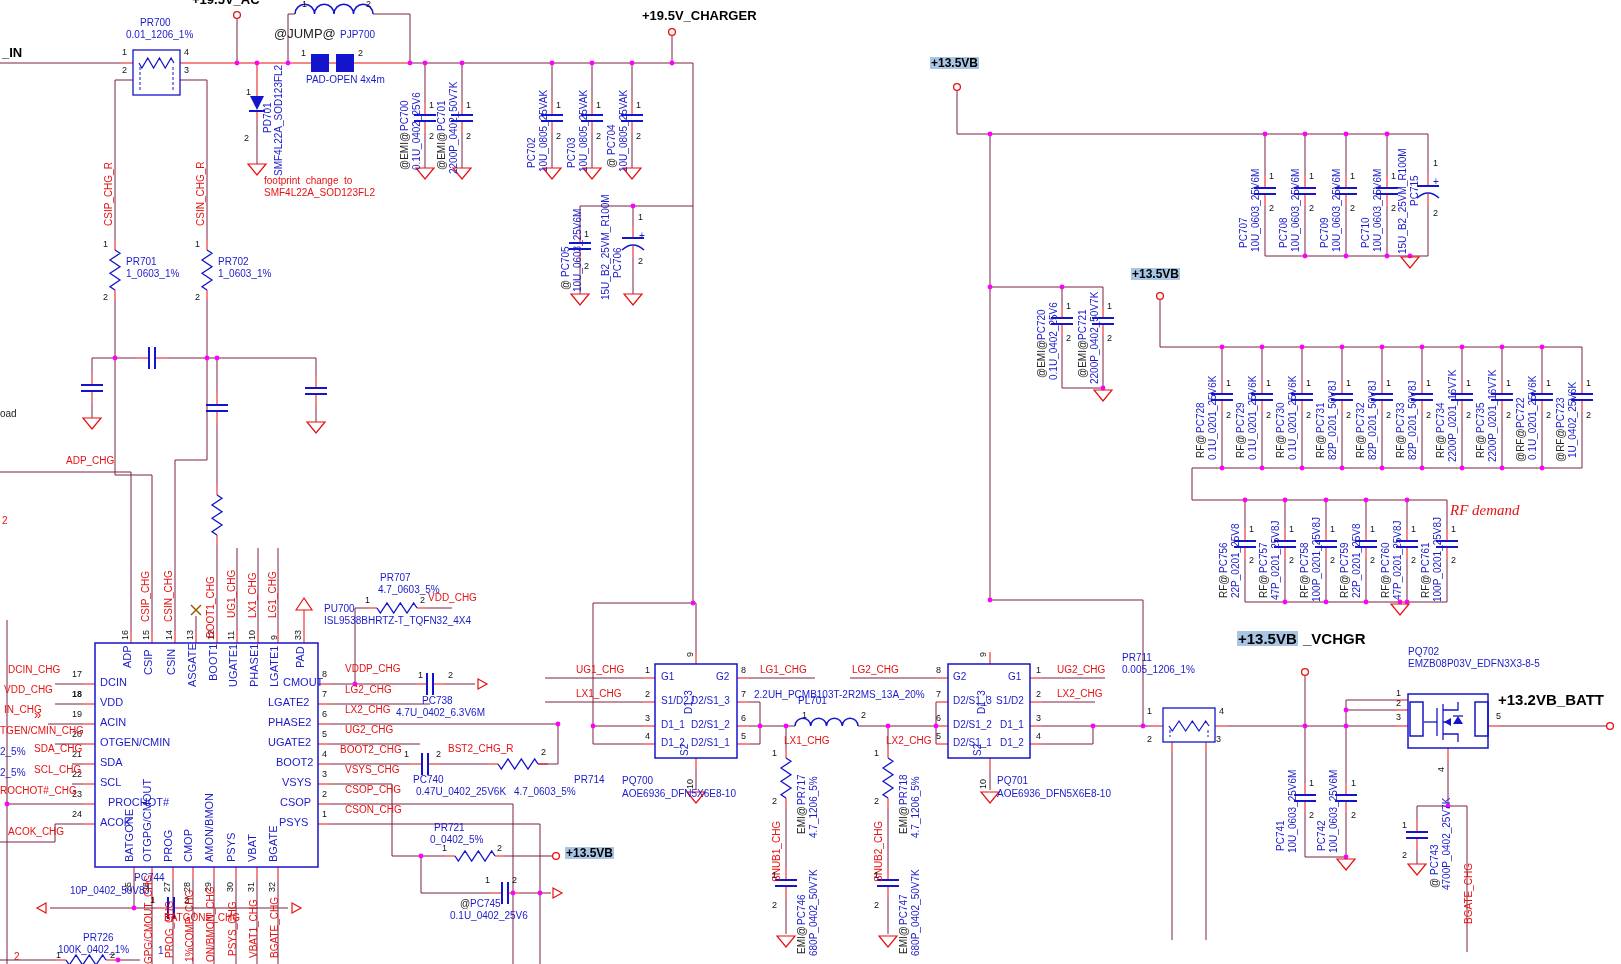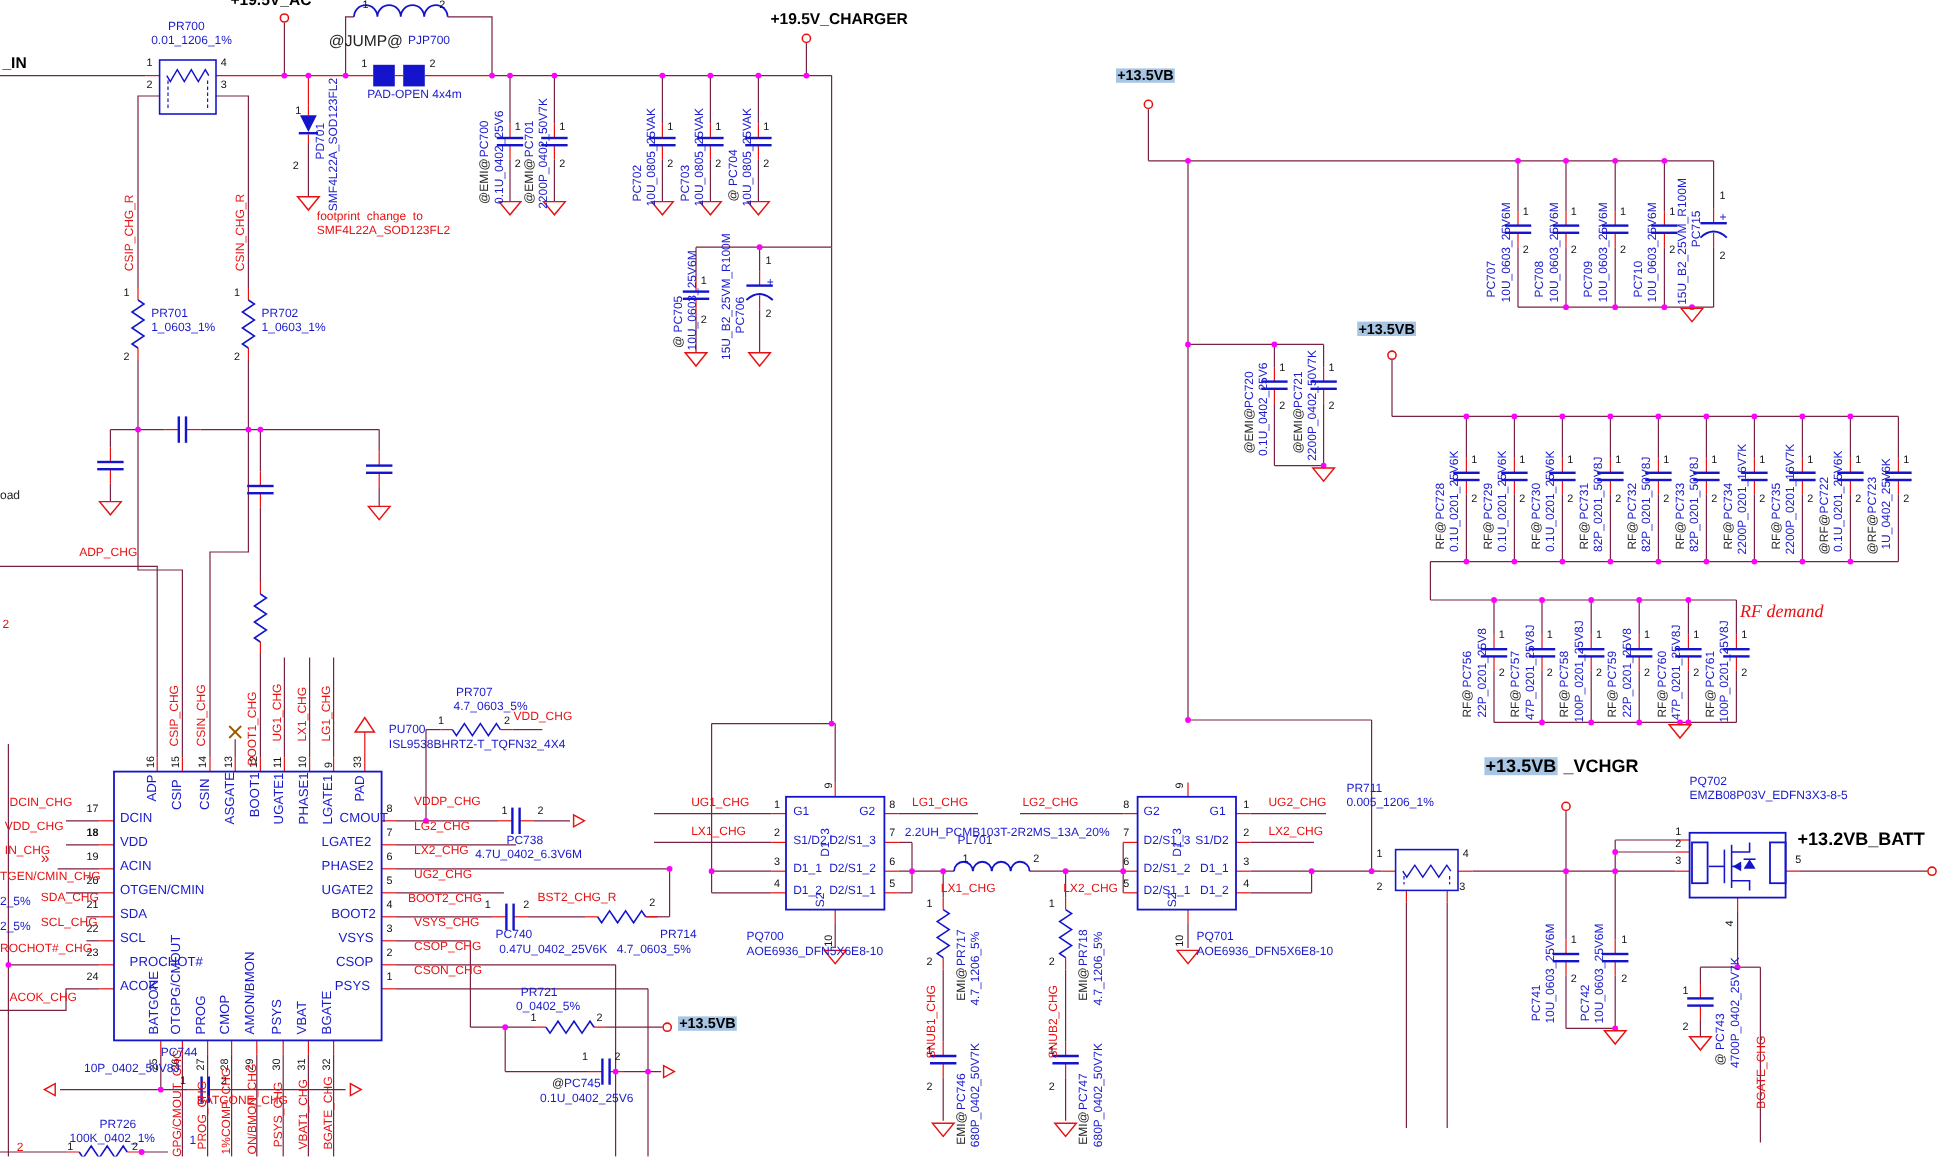--- a/index.html
+++ b/index.html
@@ -934,21 +934,21 @@
       <span class="lb c-pn" style="left: 418px; top: 671px;">1</span>
       <span class="lb c-pn" style="left: 448px; top: 671px;">2</span>
       <span class="lb c-b" style="left: 422px; top: 696px;">PC738</span>
       <span class="lb c-b" style="left: 396px; top: 708px;">4.7U_0402_6.3V6M</span>
       <span class="lb c-pn" style="left: 404px; top: 750px;">1</span>
       <span class="lb c-pn" style="left: 436px; top: 750px;">2</span>
       <span class="lb c-b" style="left: 413px; top: 775px;">PC740</span>
       <span class="lb c-b" style="left: 416px; top: 787px;">0.47U_0402_25V6K</span>
       <span class="lb c-r" style="left: 448px; top: 744px;">BST2_CHG_R</span>
       <span class="lb c-pn" style="left: 541px; top: 748px;">2</span>
-      <span class="lb c-b" style="left: 514px; top: 775px; padding-left: 36px;">PR714</span>
+      <span class="lb c-b" style="left: 538px; top: 775px; padding-left: 36px;">PR714</span>
       <span class="lb c-b" style="left: 514px; top: 787px;">4.7_0603_5%</span>
       <span class="lb c-b" style="left: 434px; top: 823px;">PR721</span>
       <span class="lb c-b" style="left: 430px; top: 835px;">0_0402_5%</span>
       <span class="lb c-pn" style="left: 442px; top: 844px;">1</span>
       <span class="lb c-pn" style="left: 497px; top: 844px;">2</span>
       <span class="lb c-hl" style="left: 565px; top: 847px;">+13.5VB</span>
       <span class="lb c-bk" style="left: 460px; top: 899px;">@</span>
       <span class="lb c-b" style="left: 470px; top: 899px;">PC745</span>
       <span class="lb c-b" style="left: 450px; top: 911px;">0.1U_0402_25V6</span>
       <span class="lb c-pn" style="left: 485px; top: 876px;">1</span>

